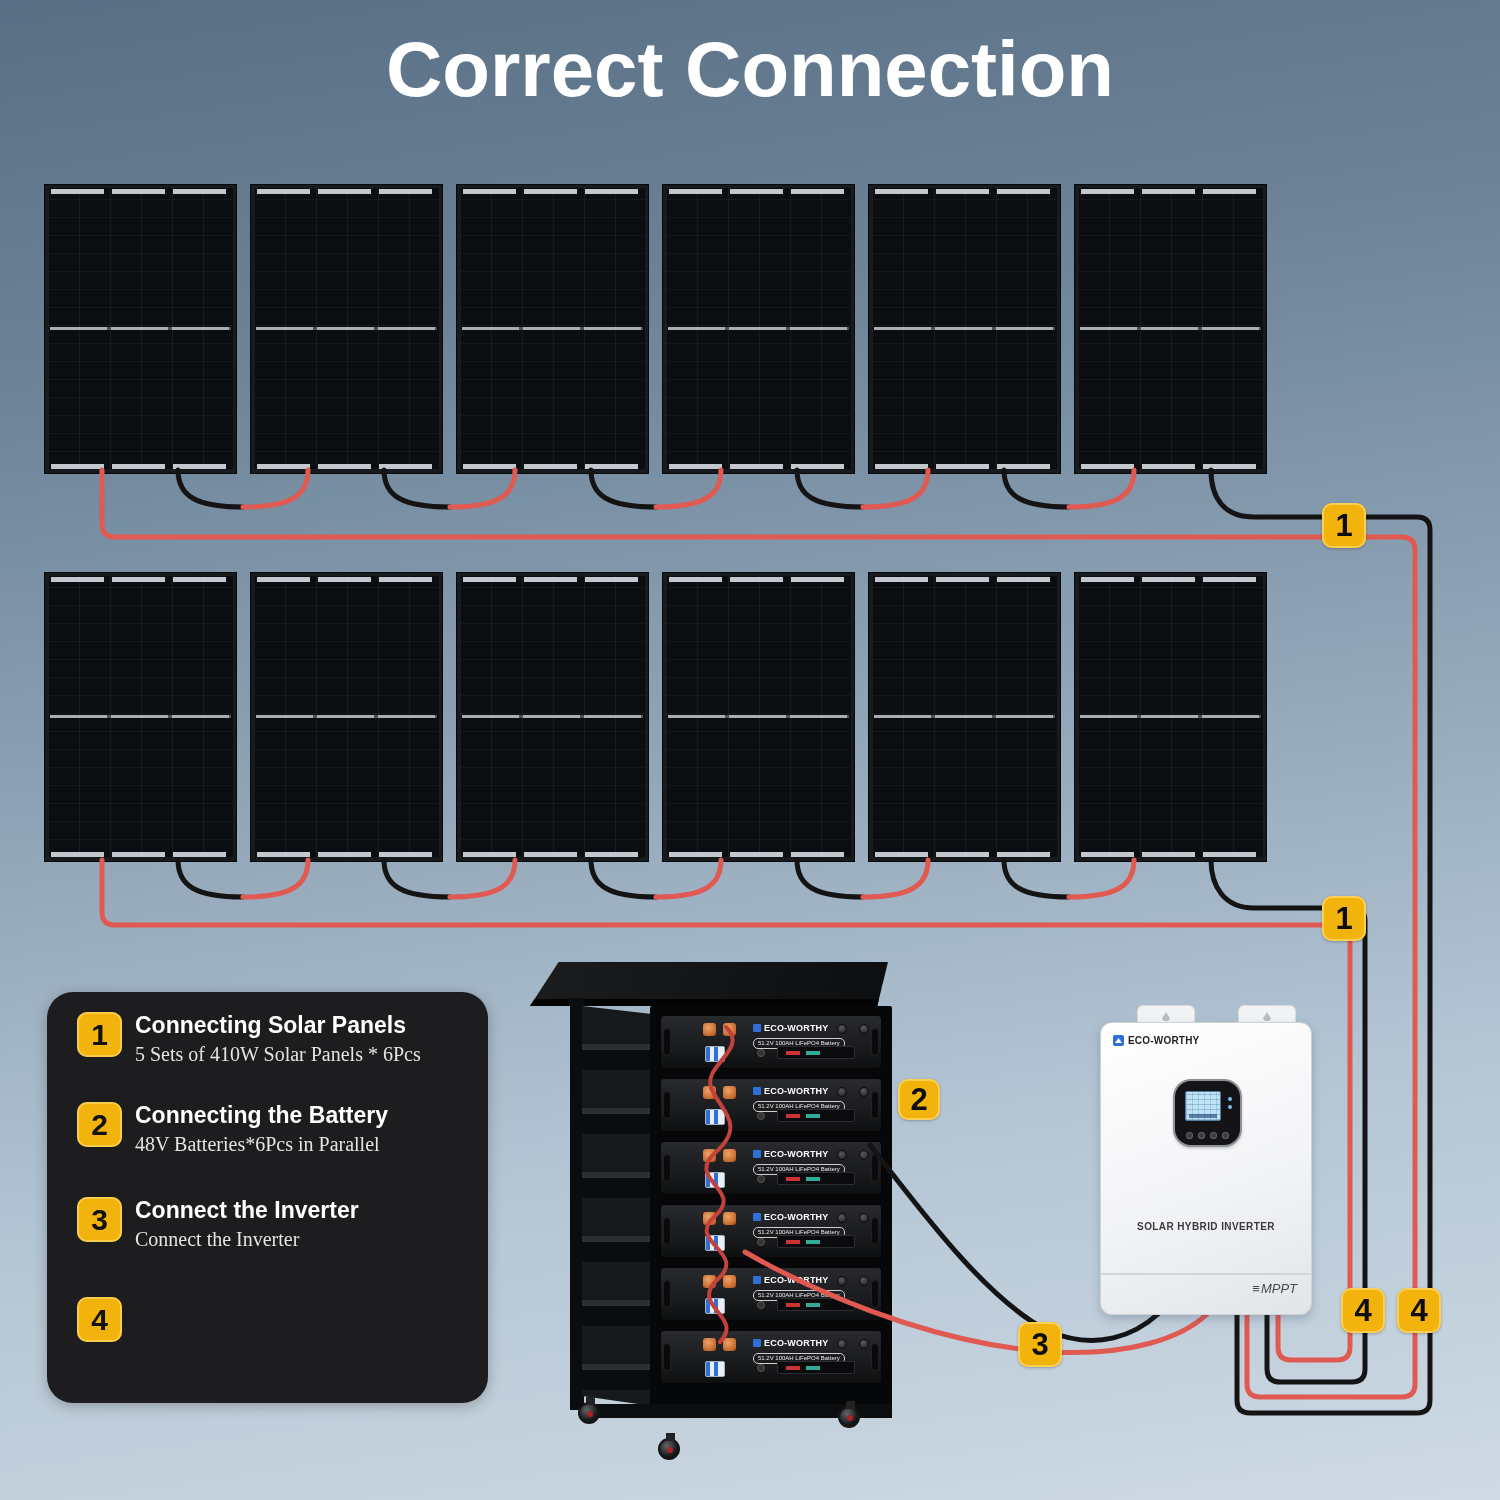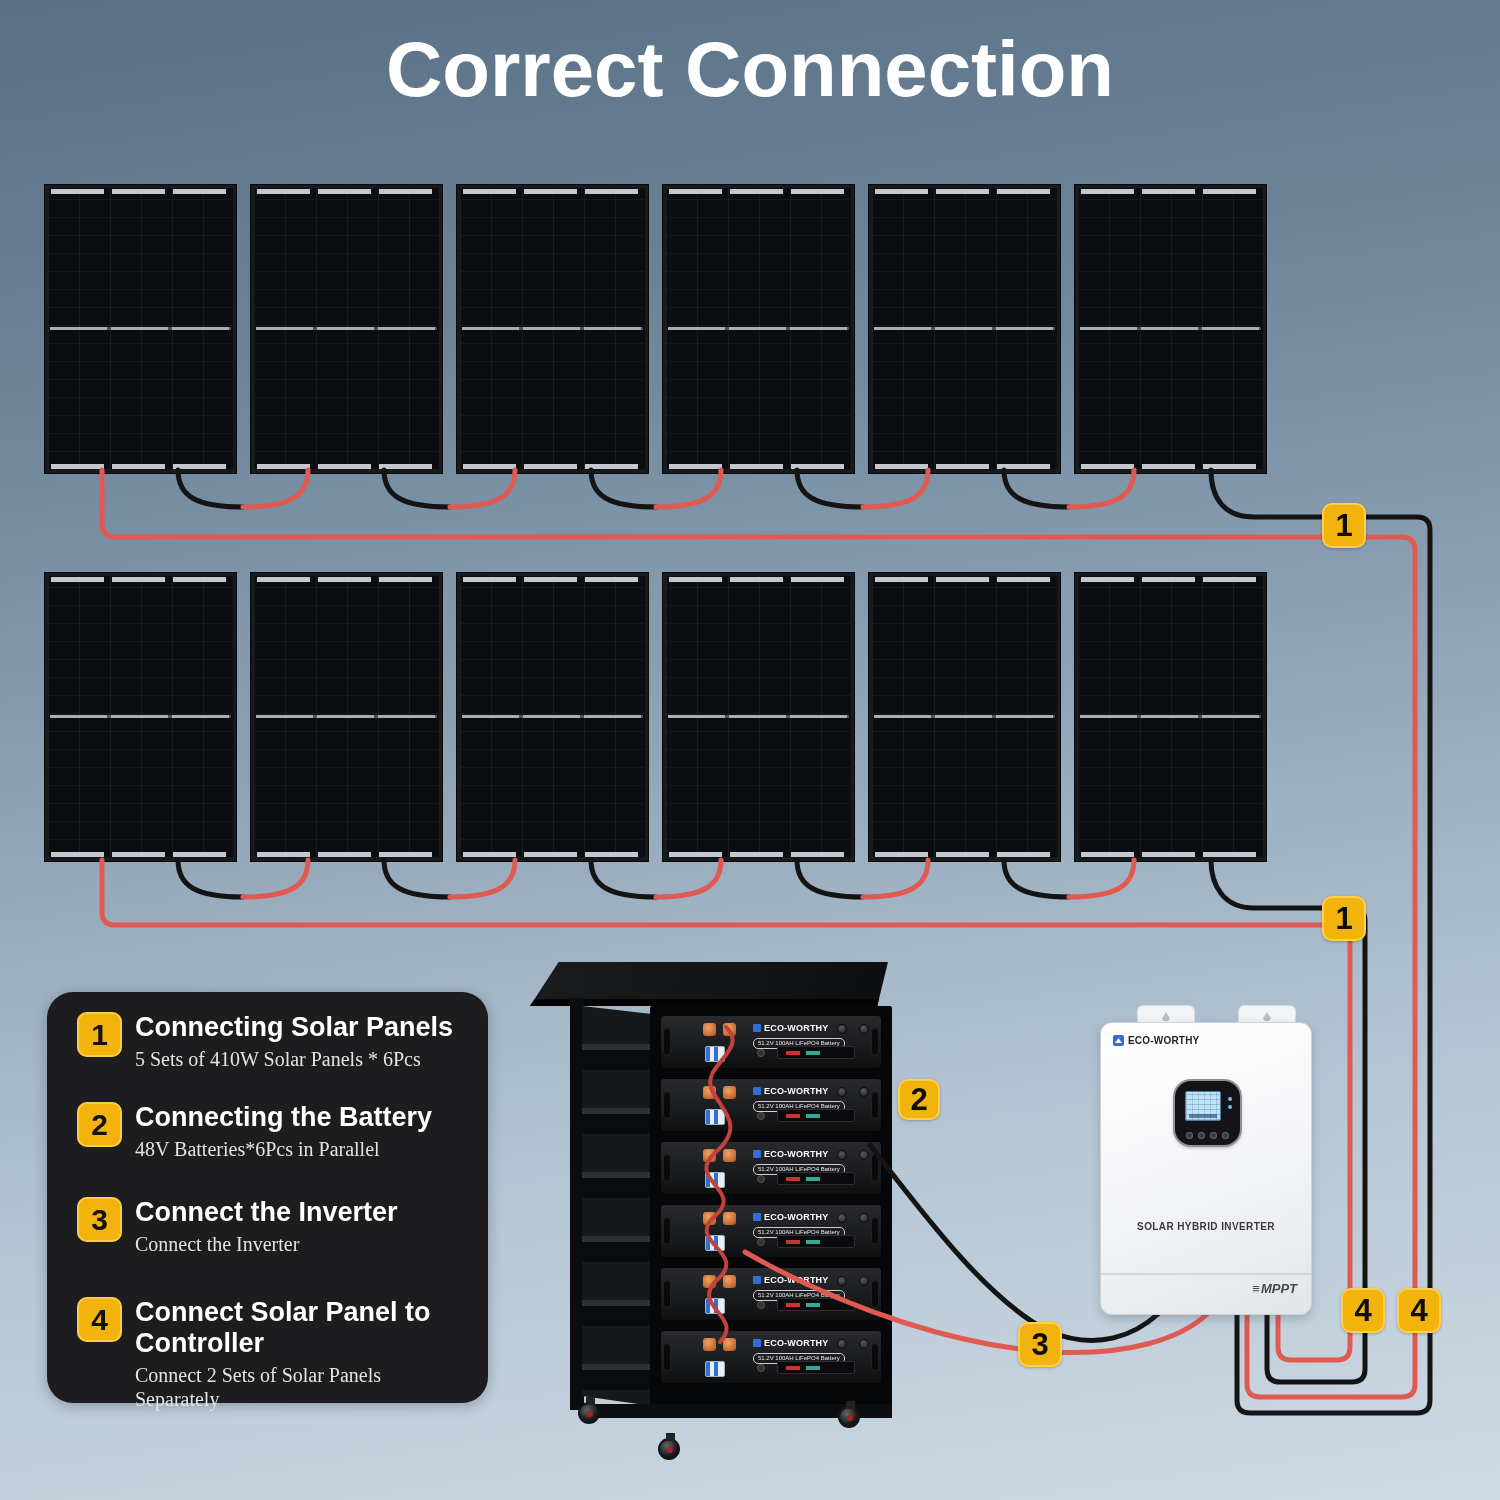--- a/index.html
+++ b/index.html
@@ -61,21 +61,21 @@
   }
   .lg-item { position:absolute; left:30px; width:390px; }
   .lg-item .lg-badge {
     position:absolute; left:0; top:0; width:45px; height:45px; border-radius:10px;
     background:var(--badge-yellow);
     box-shadow:inset 0 0 0 2px rgba(255,230,140,0.5);
     display:flex; align-items:center; justify-content:center;
     color:#111; font-size:30px; font-weight:800;
   }
   .lg-text { margin-left:58px; width:330px; }
-  .lg-title { color:#ffffff; font-size:27px; font-weight:700; line-height:1.15; }
+  .lg-title { color:#ffffff; font-size:23px; font-weight:700; line-height:1.15; }
   .lg-desc  { color:#e4e4e4; font-size:20px; font-family:"Liberation Serif", serif; line-height:1.2; margin-top:4px; width:320px; }
   .lg-1 { top:20px; } .lg-2 { top:110px; } .lg-3 { top:205px; } .lg-4 { top:305px; }
   
   .rack { position:absolute; left:490px; top:958px; width:412px; height:515px; z-index:3; }
   .rack-roof {
     position:absolute; left:40px; top:4px; width:358px; height:44px;
     background:linear-gradient(100deg,#1a1c1e,#0d0e10);
     clip-path:polygon(8% 0, 100% 0, 97% 100%, 0 100%);
   }
   .rack-roof:after { content:""; position:absolute; left:0; bottom:0; width:100%; height:7px; background:#040405; }
@@ -142,21 +142,21 @@
     border:1px solid #4f7d9e; border-radius:2px;
     background-image:repeating-linear-gradient(0deg,rgba(20,80,140,0.25) 0 1px,transparent 1px 5px),
       repeating-linear-gradient(90deg,rgba(20,80,140,0.18) 0 1px,transparent 1px 6px); }
   .inv-lcd:after { content:""; position:absolute; left:3px; bottom:2px; width:28px; height:4px; background:rgba(10,50,100,0.55); }
   .inv-ind { position:absolute; right:8px; top:16px; width:4px; height:4px; border-radius:50%; background:#79c0e8; box-shadow:0 8px 0 #79c0e8; }
   .inv-btns { position:absolute; left:11px; bottom:6px; display:flex; gap:5px; }
   .inv-btns i { width:7px; height:7px; border-radius:50%; background:#3c3d41; box-shadow:inset 0 0 0 1px #606268; }
   .inv-label { position:absolute; left:0; right:0; top:198px; text-align:center;
     font-size:10px; font-weight:700; color:#3a3a3c; letter-spacing:0.4px; }
   .inv-divider { position:absolute; left:0; right:0; top:250px; height:2px; background:#d2d5d8; }
-  .inv-mppt { position:absolute; right:14px; top:258px; font-size:13px; font-weight:700; font-style:italic; color:#4a4a4c; }
+  .inv-mppt { position:absolute; right:14px; top:258px; font-size:13px; font-weight:400; font-style:italic; color:#4a4a4c; }
   .inv-mppt .bars { display:inline-block; margin-right:2px; letter-spacing:-1px; }
 </style>
 </head>
 <body>
 
 <div class="title">Correct Connection</div>
 
 <div class="panel-row row-1">
   <div class="panel">
     <div class="rail top"></div>
@@ -405,24 +405,20 @@
   </div>
   <div class="lg-item lg-3">
     <div class="lg-badge">3</div>
     <div class="lg-text">
       <div class="lg-title">Connect the Inverter</div>
       <div class="lg-desc">Connect the Inverter</div>
     </div>
   </div>
   <div class="lg-item lg-4">
     <div class="lg-badge">4</div>
-    <div class="lg-text">
-      <div class="lg-title">Connect Solar Panel to Controller</div>
-      <div class="lg-desc">Connect 2 Sets of Solar Panels Separately</div>
-    </div>
   </div>
 </div>
 
 <div class="num-badge" style="left:1322px; top:503px;">1</div>
 <div class="num-badge" style="left:1322px; top:896px;">1</div>
 <div class="num-badge" style="left:898px; top:1079px; width:42px; height:41px;">2</div>
 <div class="num-badge" style="left:1018px; top:1322px;">3</div>
 <div class="num-badge" style="left:1341px; top:1288px;">4</div>
 <div class="num-badge" style="left:1397px; top:1288px;">4</div>
 

